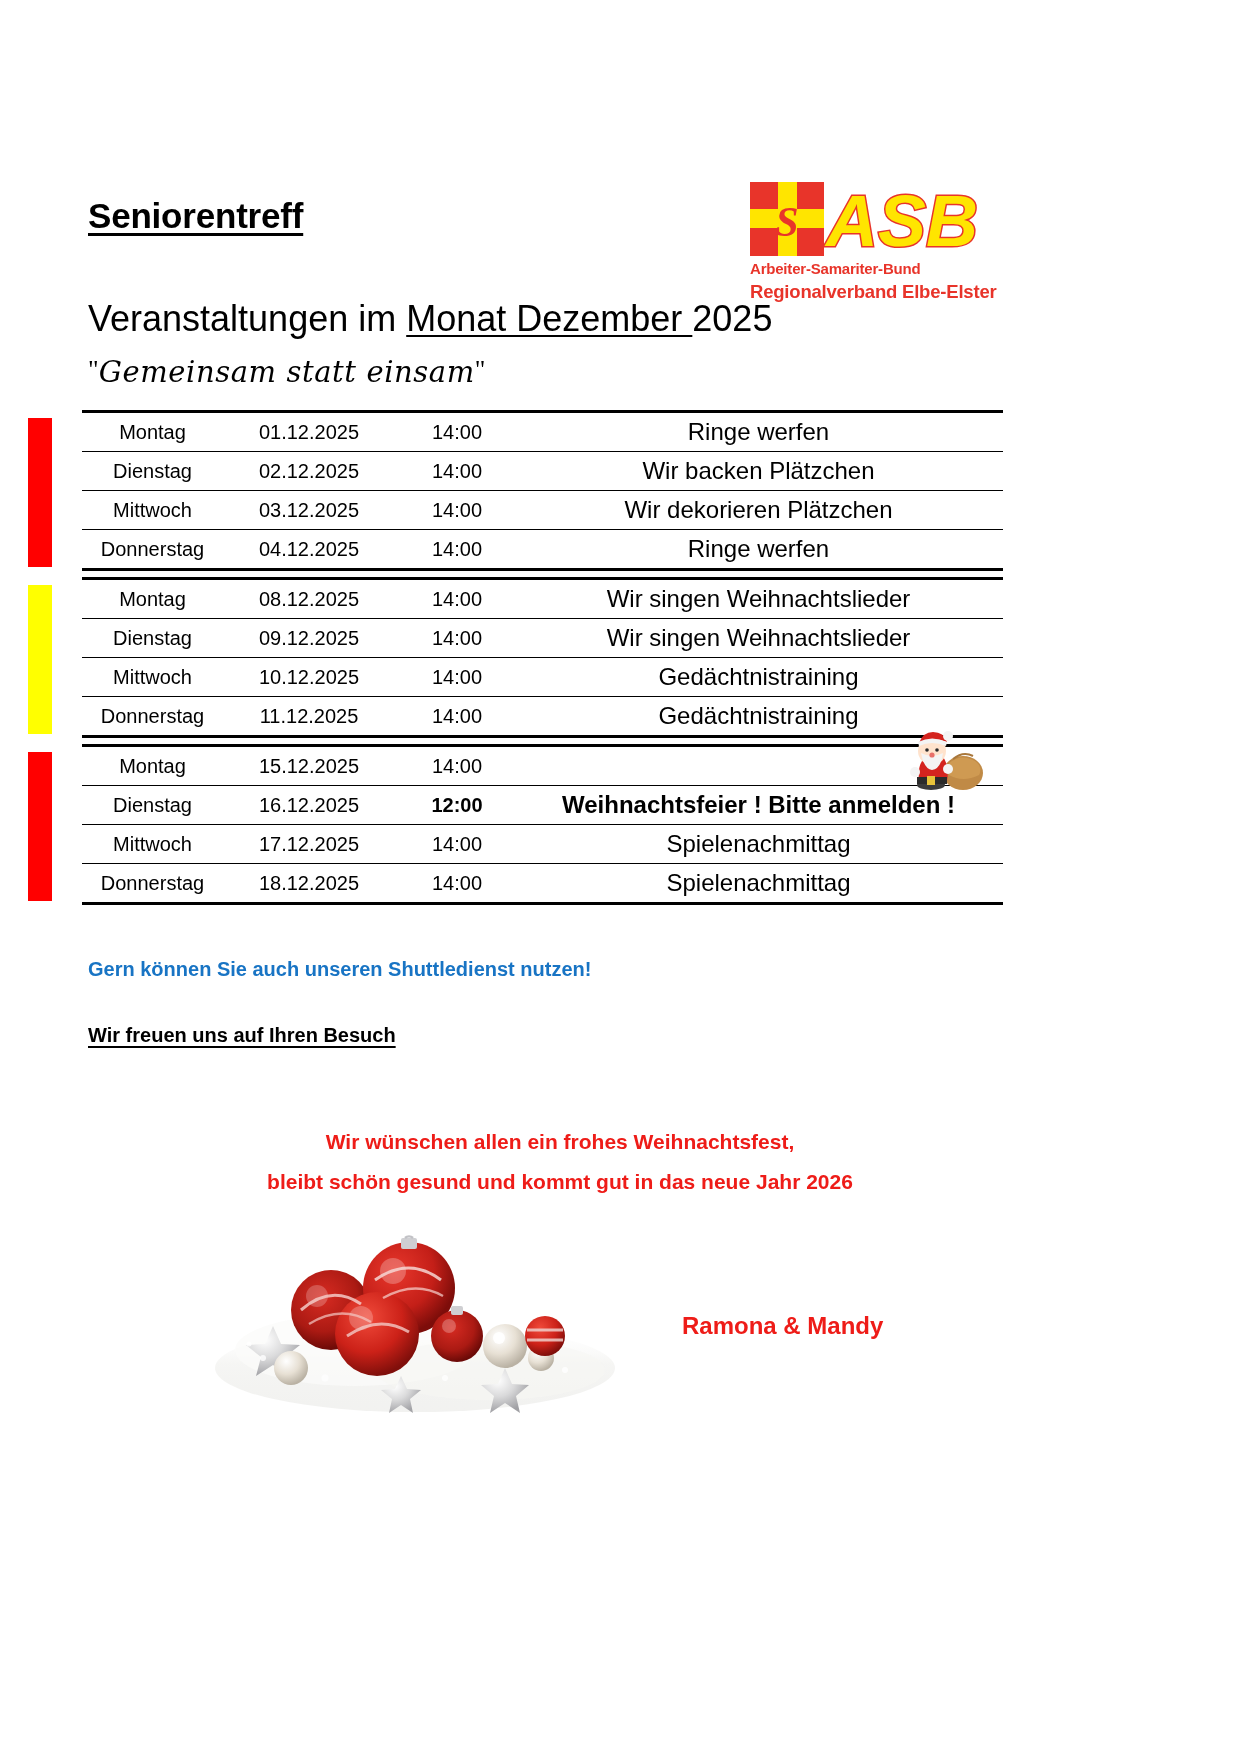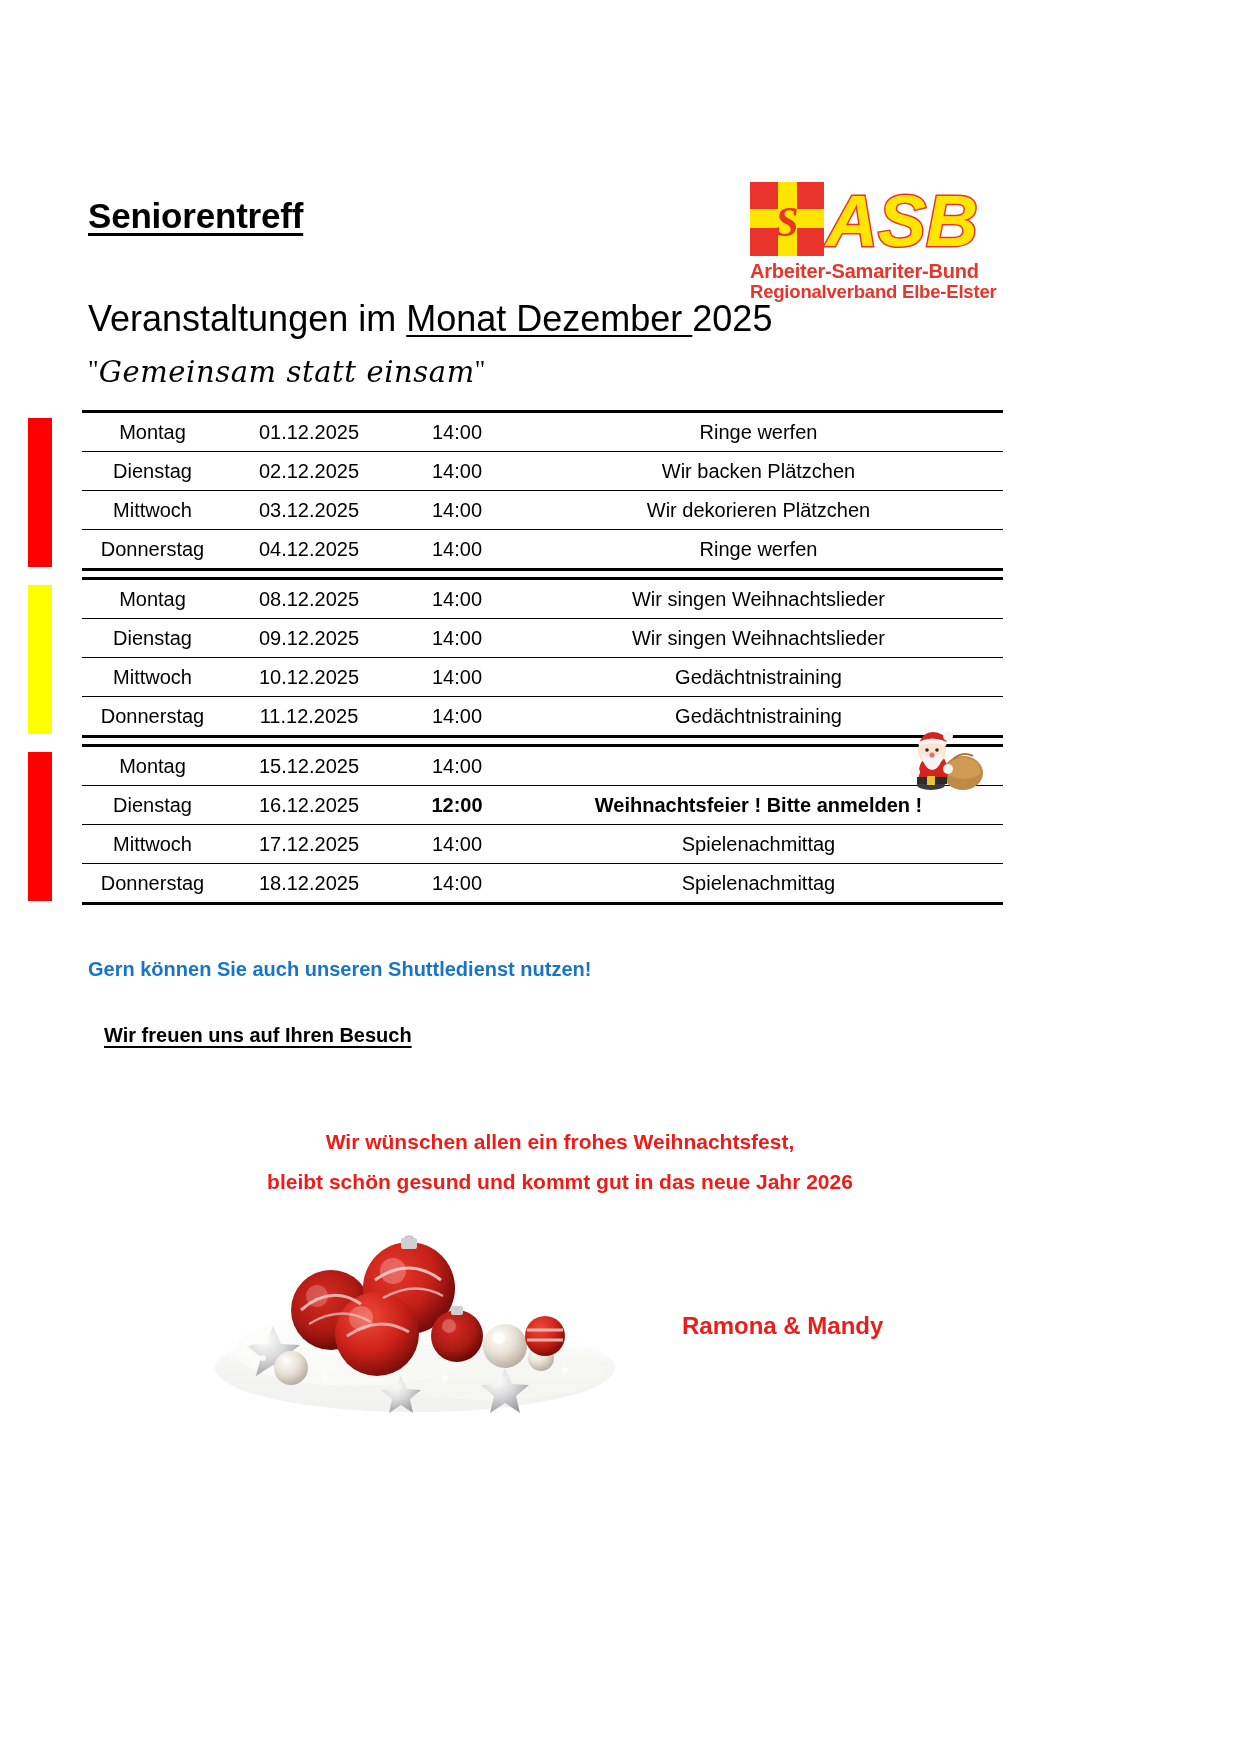--- a/index.html
+++ b/index.html
@@ -81,21 +81,21 @@
     position: absolute;
     left: 0;
     top: 0;
     width: 250px;
     height: 78px;
   }
   .logo-line1 {
     position: absolute;
     left: 2px;
     top: 80px;
-    font-size: 20px;
+    font-size: 15px;
     font-weight: bold;
     color: #e8342a;
     white-space: nowrap;
     letter-spacing: -0.2px;
   }
   .logo-line2 {
     position: absolute;
     left: 2px;
     top: 101px;
     font-size: 18.5px;
@@ -136,21 +136,21 @@
     height: 38px;
     border-bottom: 1.6px solid #000;
     position: relative;
   }
   .row:last-child {
     border-bottom: none;
   }
   .c-day   { width: 131px; font-size: 20px; padding-left: 5px; }
   .c-date  { width: 182px; font-size: 20px; }
   .c-time  { width: 114px; font-size: 20px; }
-  .c-event { flex: 1; font-size: 20px; }
+  .c-event { flex: 1; font-size: 24px; }
   .row.highlight .c-time,
   .row.highlight .c-event { font-weight: bold; }
 
   .santa {
     position: absolute;
     right: 16px;
     top: -18px;
     width: 86px;
     height: 62px;
   }
@@ -160,21 +160,21 @@
     position: absolute;
     left: 88px;
     top: 958px;
     font-size: 20px;
     font-weight: bold;
     color: #1874c4;
     text-align: right;
   }
   .visit-note {
     position: absolute;
-    left: 104px;
+    left: 88px;
     top: 1024px;
     font-size: 20px;
     font-weight: bold;
     text-decoration: underline;
     text-underline-offset: 4px;
     text-decoration-thickness: 2px;
   }
 
   
   .greeting {

